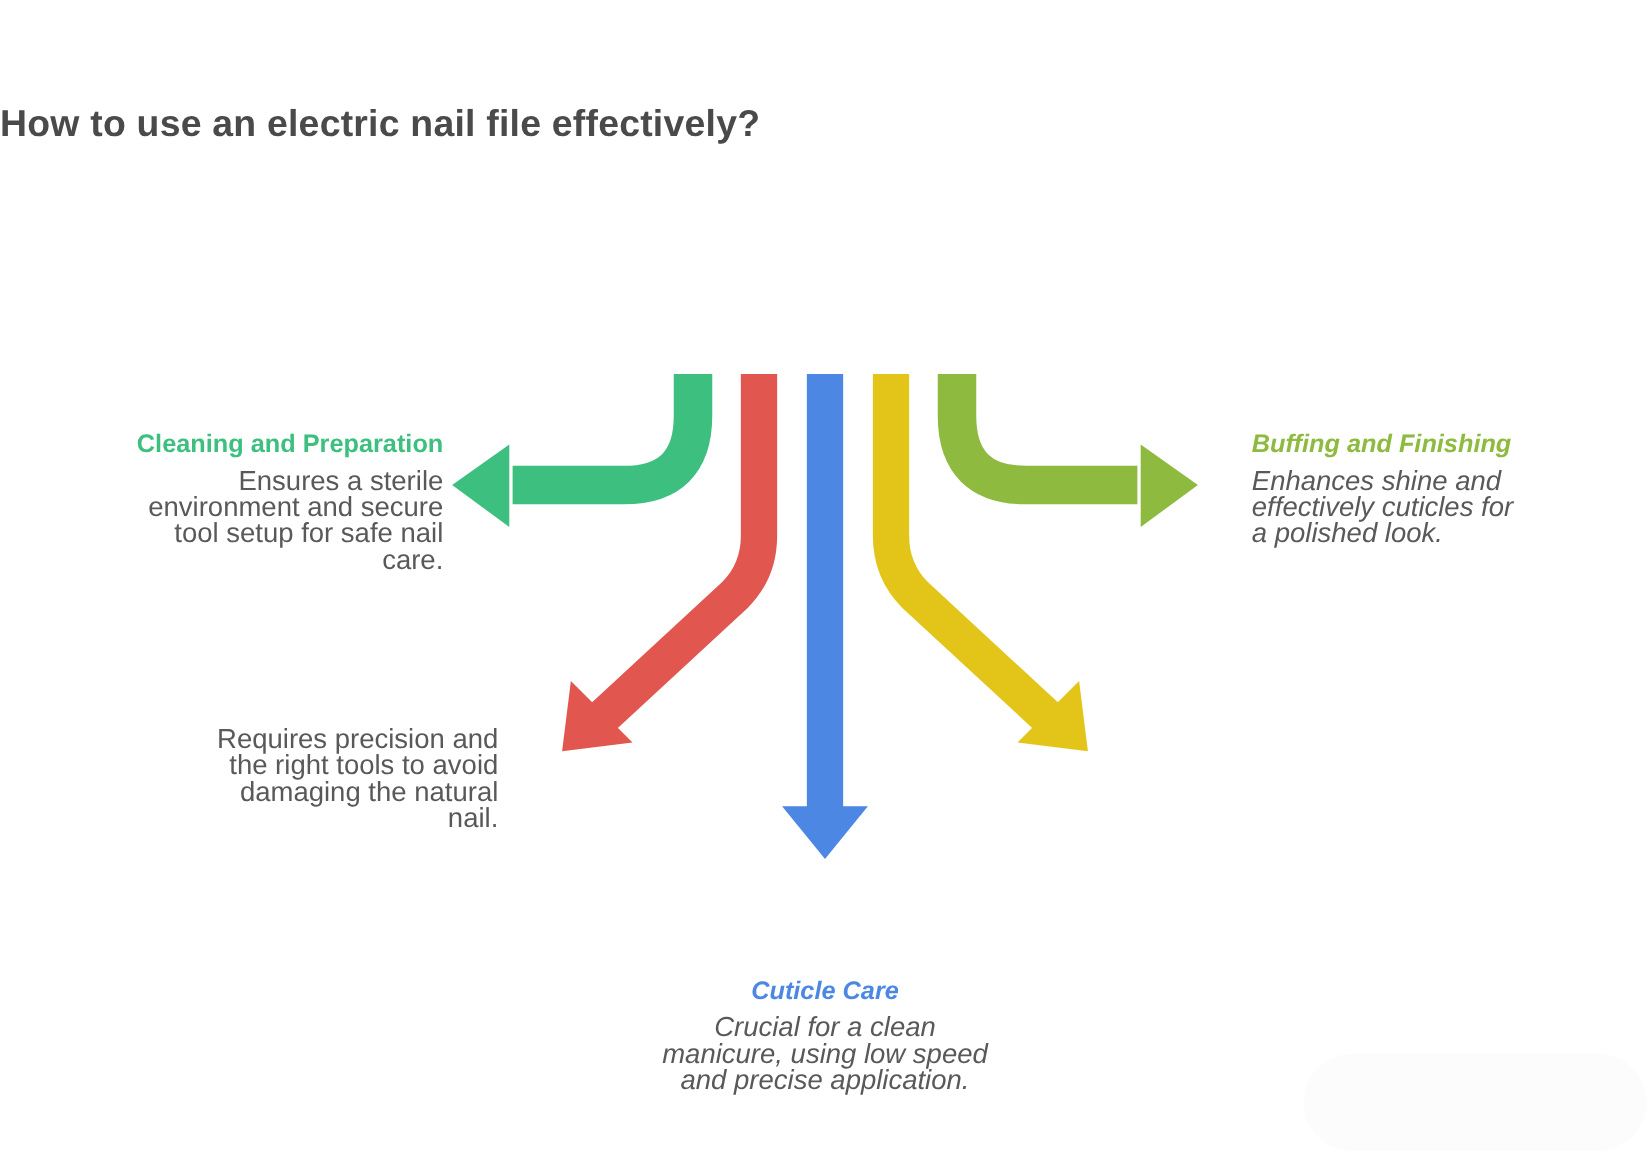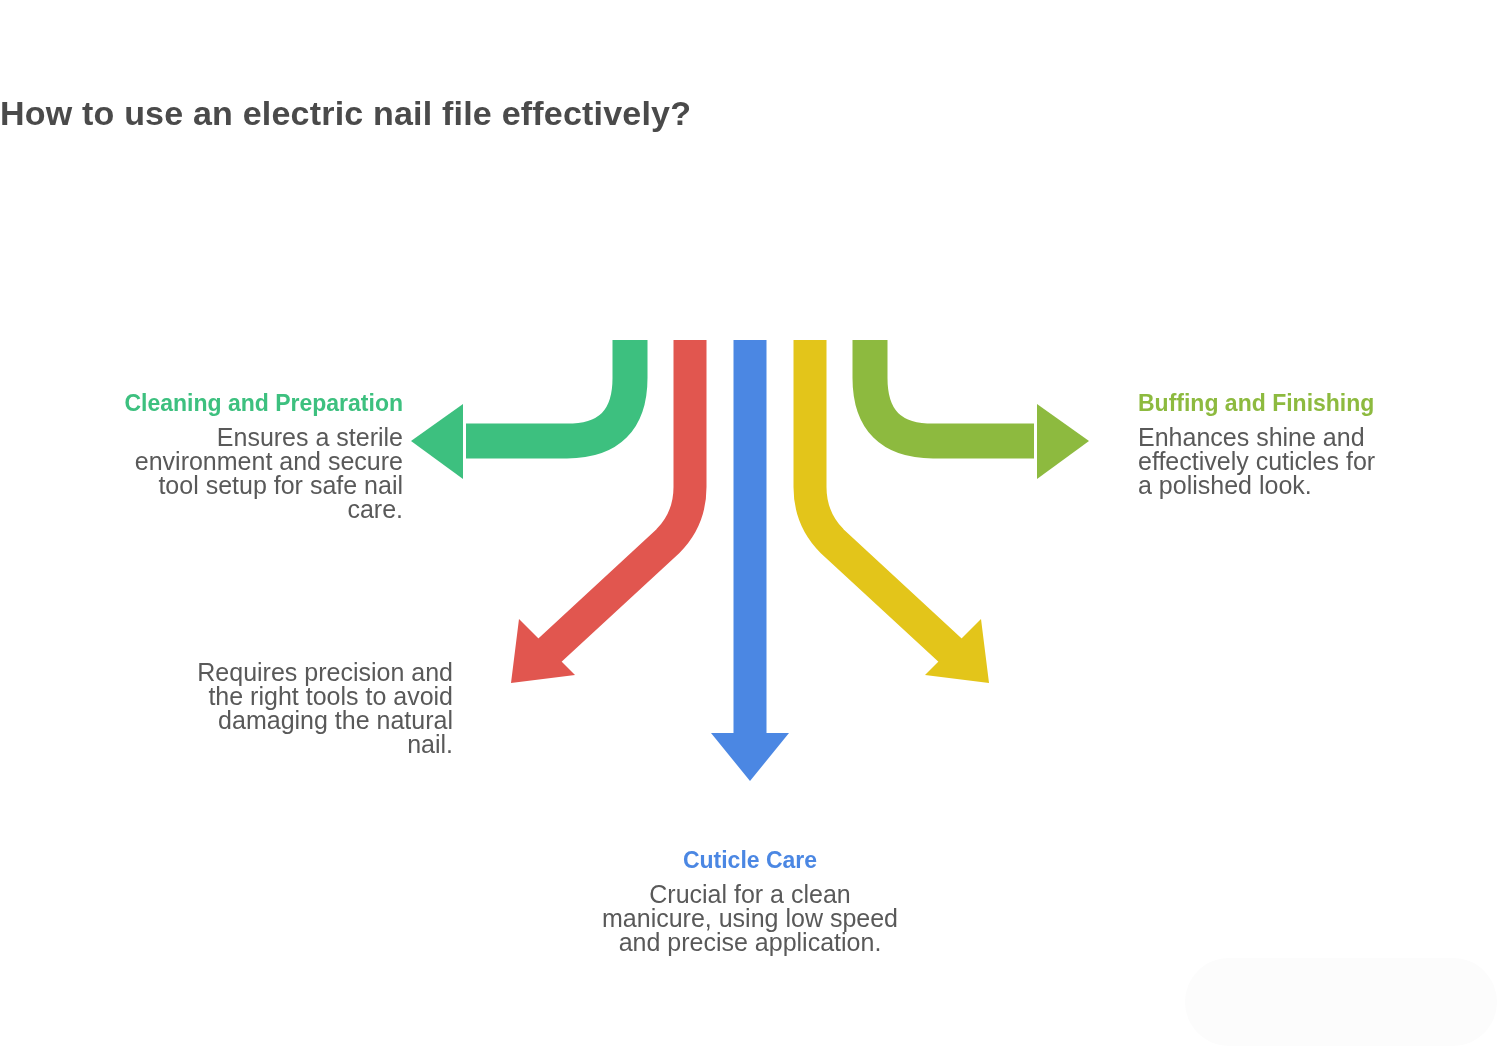--- a/index.html
+++ b/index.html
@@ -78,30 +78,30 @@
     <path d="M 870 340 L 870 378 Q 870 441 933 441 L 1034 441" fill="none" stroke-width="35" stroke="#8DBA3F"></path>
     <polygon points="1089,441 1037,404 1037,479" fill="#8DBA3F"></polygon>
   </g>
 </svg>
 
 <div class="block align-right" style="left:73px; top:389px; width:290px;margin-left:40px;">
   <div class="block-title" style="color: rgb(61, 192, 127);">Cleaning and Preparation</div>
   <div class="block-desc">Ensures a sterile environment and secure tool setup for safe nail care.</div>
 </div>
 
-<div class="block align-left" style="left:1138px; top:389px; width:245px;">
+<div class="block align-left" style="left:1138px; top:389px; width:245px;font-style:italic;">
   <div class="block-title" style="color: rgb(141, 186, 63);">Buffing and Finishing</div>
   <div class="block-desc">Enhances shine and effectively cuticles for a polished look.</div>
 </div>
 
 <div class="block align-right" style="left:173px; top:652px; width:280px;">
   <div class="block-desc">Requires precision and the right tools to avoid damaging the natural nail.</div>
 </div>
 
 <div class="block align-left" style="left:1048px; top:652px; width:230px;">
 </div>
 
-<div class="block align-center" style="left:600px; top:846px; width:300px;">
+<div class="block align-center" style="left:600px; top:886px; width:300px;font-style:italic;">
   <div class="block-title" style="color: rgb(75, 135, 227);">Cuticle Care</div>
   <div class="block-desc">Crucial for a clean manicure, using low speed and precise application.</div>
 </div>
 
 <div class="watermark"></div>
 
 </body></html>

